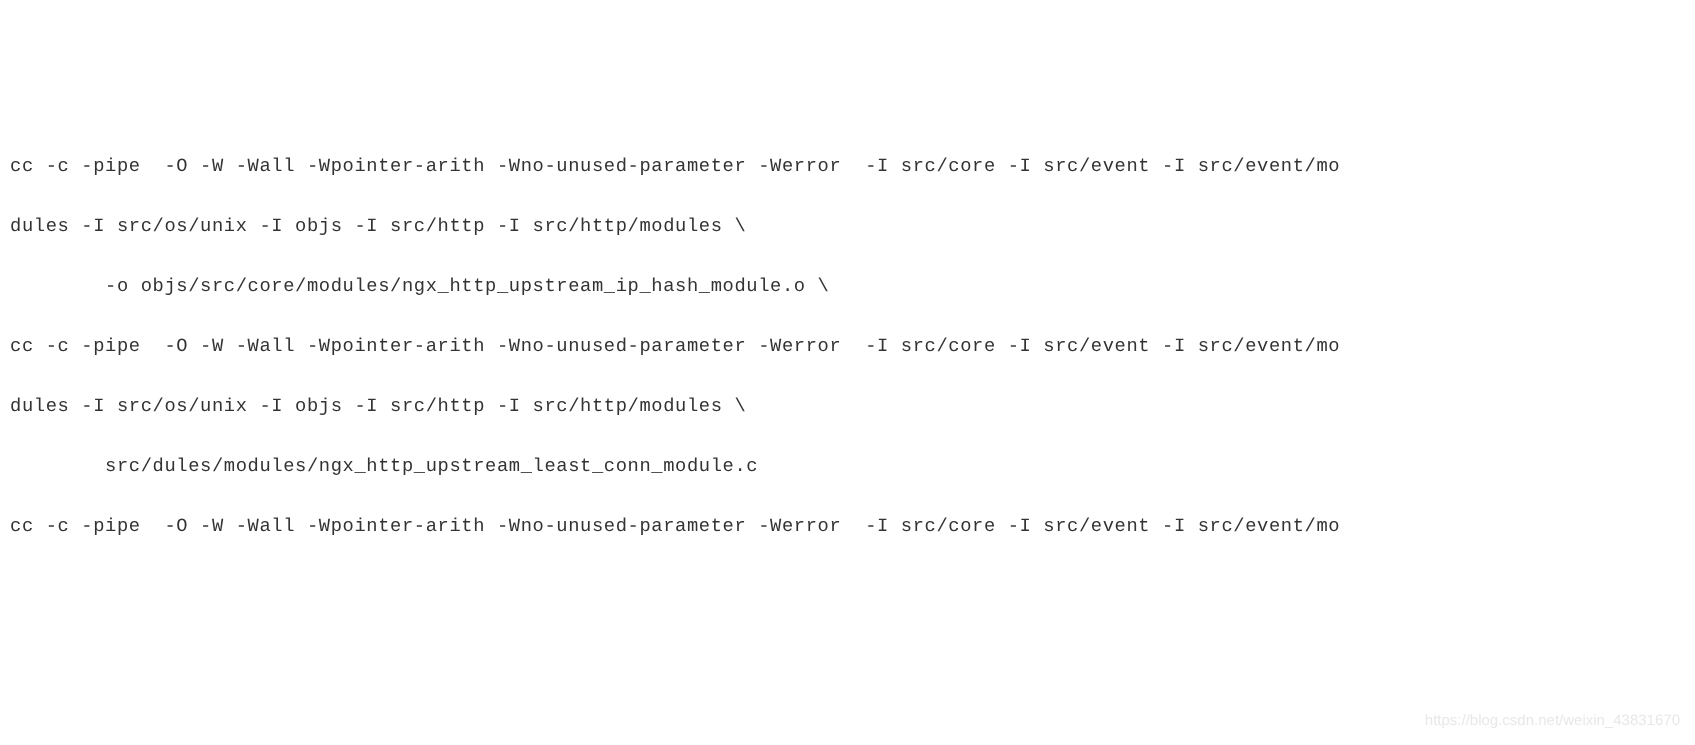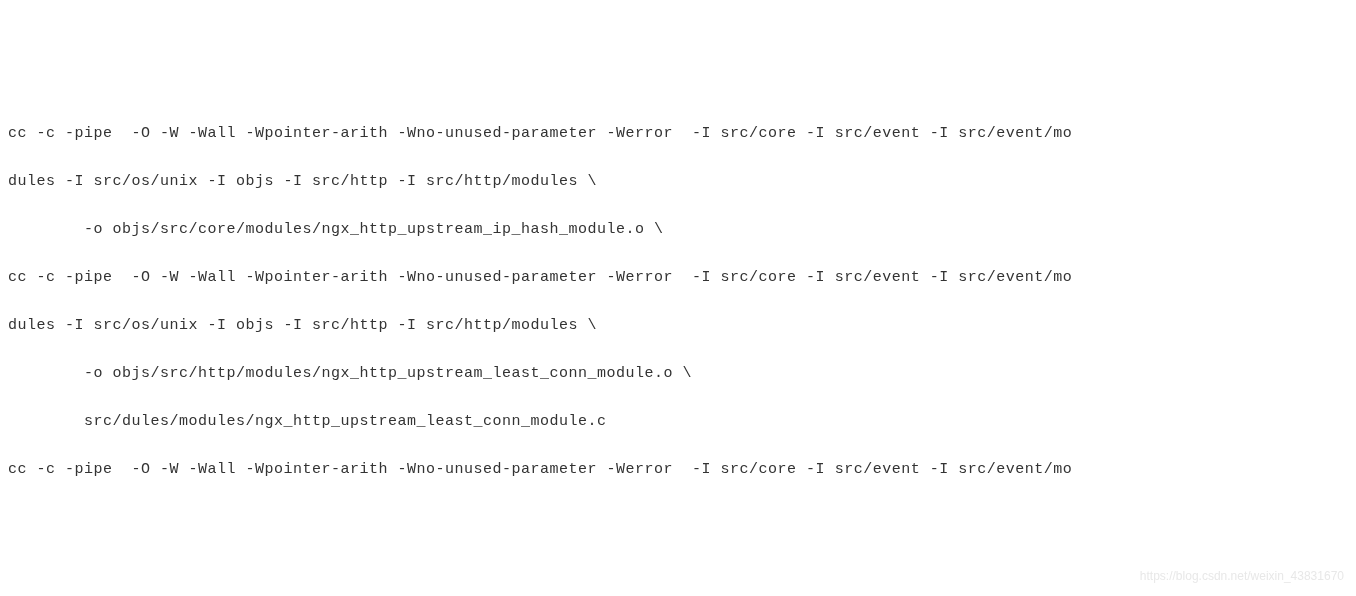--- a/index.html
+++ b/index.html
@@ -35,21 +35,20 @@
 <body>
 
 
 
 <div class="terminal-output">
 <div>cc -c -pipe  -O -W -Wall -Wpointer-arith -Wno-unused-parameter -Werror  -I src/core -I src/event -I src/event/mo</div>
 <div>dules -I src/os/unix -I objs -I src/http -I src/http/modules \</div>
 <div>        -o objs/src/core/modules/ngx_http_upstream_ip_hash_module.o \</div>
 <div>cc -c -pipe  -O -W -Wall -Wpointer-arith -Wno-unused-parameter -Werror  -I src/core -I src/event -I src/event/mo</div>
 <div>dules -I src/os/unix -I objs -I src/http -I src/http/modules \</div>
-<div>        -o objs/src/http/modules/ngx_http_upstream_least_conn_module.o \</div>
 <div>        src/dules/modules/ngx_http_upstream_least_conn_module.c</div>
 <div>cc -c -pipe  -O -W -Wall -Wpointer-arith -Wno-unused-parameter -Werror  -I src/core -I src/event -I src/event/mo</div>
 
 
 
 
 
 
 
 

